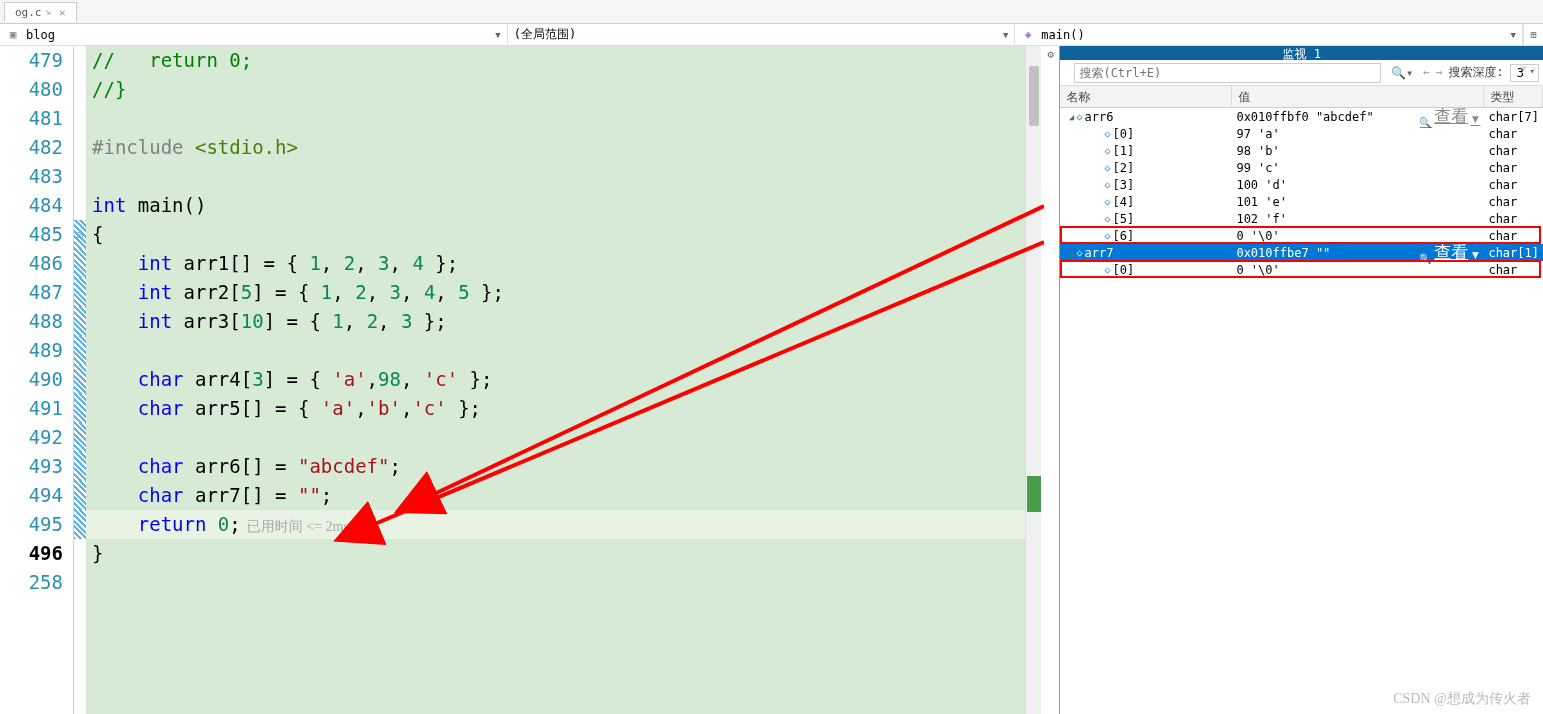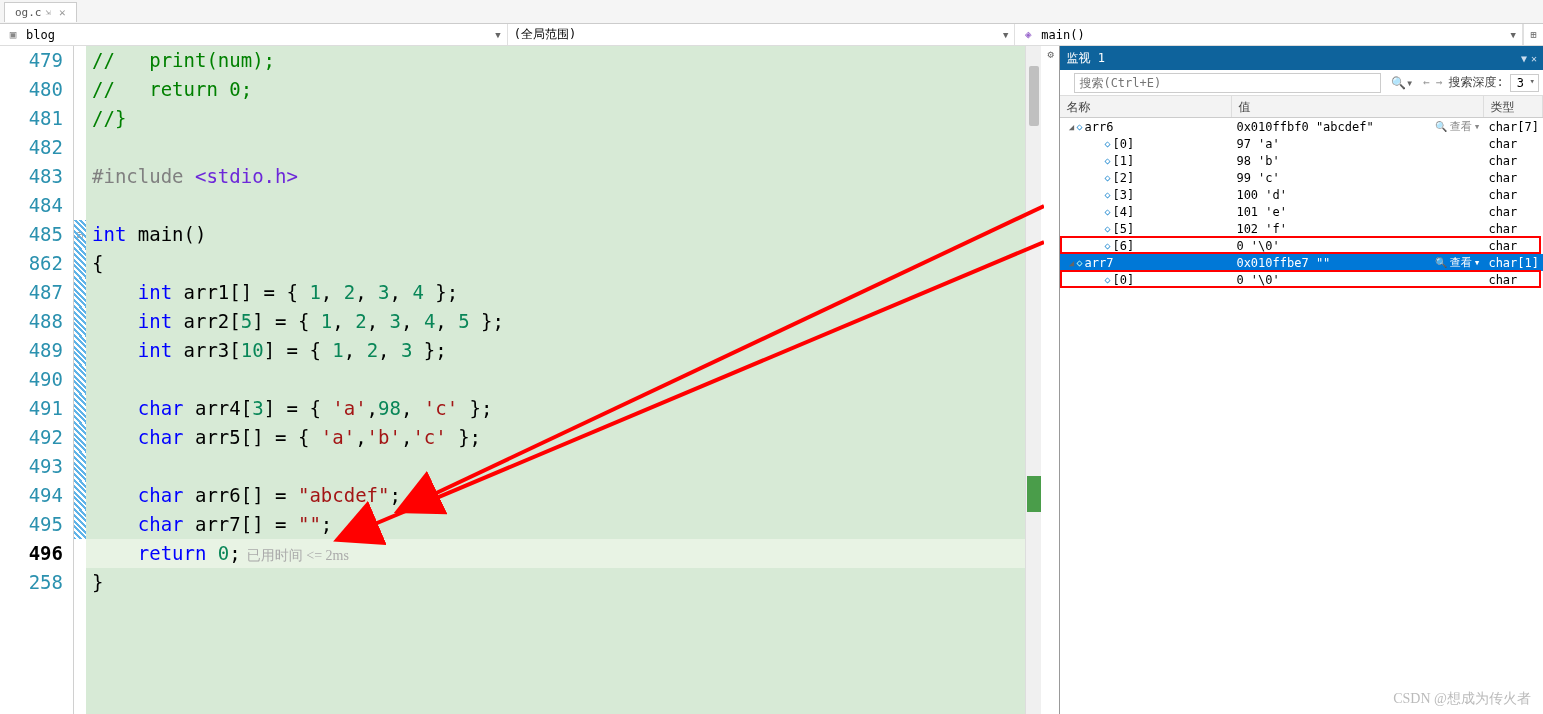--- a/index.html
+++ b/index.html
@@ -33,35 +33,35 @@
 .gutter .cur { font-weight: bold; color: #000; }
 .marker { width: 12px; background: #fff; }
 .marker .m { height: 29px; position: relative; }
 .marker .hatch::after { content:""; position:absolute; left:0; top:0; width:100%; height:100%; background: repeating-linear-gradient(45deg,#5fb3e8 0 2px, transparent 2px 4px);}
 .marker .minus { color: #888; font-size: 10px; text-align:center; line-height:29px;}
 .code { flex:1; font-family: Consolas, monospace; font-size: 19px; line-height: 29px; background: #d7ead6; position:relative; overflow:hidden;}
 .code .line { height: 29px; white-space: pre; padding-left: 6px;}
 .code .line.highlight-line { background: #e8f3e4; }
 .c-comment { color: #008000; }
 .c-inc { color: #808080; }
-.c-incfile { color: #6d28d9; }
+.c-incfile { color: #4d7c0f; }
 .c-kw { color: #0000ff; }
 .c-num { color: #098658; font-weight: normal;}
 .c-str { color: #a31515; }
 .c-char { color: #a31515; }
 .c-text { color: #000; }
 .elapsed { color: #aaa; font-size: 14px; font-family: "Microsoft YaHei"; margin-left: 6px;}
 
 .scroll-v { width: 16px; background: #f0f0f0; border-left:1px solid #ddd; position:relative;}
 .scroll-v .thumb { position:absolute; top:20px; width:10px; left:3px; height:60px; background:#c0c0c0; border-radius:2px;}
 .scroll-v .mark-g { position:absolute; left:1px; width:14px; height:36px; background:#4a9d4a; top: 430px;}
 
 
 .watch { flex: 1; display: flex; flex-direction: column; background: #fff; border-left: 1px solid #999; font-size: 12px; }
-.watch-title { height: 24px; background: #0e639c; color: #fff; display: flex; align-items: center; padding: 0 6px; }
+.watch-title { height: 14px; background: #0e639c; color: #fff; display: flex; align-items: center; padding: 0 6px; flex-direction: column; }
 .watch-title .sp { margin-left:auto; display:flex; gap:4px;}
 .watch-title .wbtn { color:#cde; font-size:10px;}
 .watch-search { height: 26px; display: flex; align-items: center; gap: 6px; padding: 2px 4px; border-bottom: 1px solid #ddd; }
 .watch-search input { flex: 1; height: 20px; border: 1px solid #ccc; padding: 0 4px; font-size: 12px; margin-left: 10px; }
 .watch-search .sicon { color:#666; font-size:12px; padding:0 4px;}
 .watch-search .arr { color:#999; font-size:11px;}
 .watch-search .depth-lbl { color:#444;}
 .watch-search .depth-val { border:1px solid #ccc; padding:1px 14px 1px 6px; position:relative;}
 .watch-search .depth-val::after{content:"▾"; position:absolute; right:3px; top:1px; font-size:9px; color:#666;}
 
@@ -77,21 +77,21 @@
 .wrow > div { padding: 0 4px; overflow:hidden; white-space:nowrap;}
 .wrow .wname { width:172px; display:flex; align-items:center;}
 .wrow .wval { width:252px; display:flex; align-items:center; gap:4px;}
 .wrow .wtype { flex:1; }
 .tri { display:inline-block; width:10px; text-align:center; color:#666; font-size:9px;}
 .tri.open::before{content:"◢";}
 .hex { color:#1e88d0; font-size:10px; margin-right:2px;}
 .wrow.sel .hex { color:#cfe;}
 .indent0{ padding-left:2px;}
 .indent1{ padding-left:30px;}
-.view-btn { margin-left:auto; color:#888; font-size:11px; display:flex; align-items:center; gap:2px;}
+.view-btn { margin-left:auto; color:#888; font-size:17px; display:flex; align-items:flex-end; gap:2px;text-decoration:underline;}
 .view-btn::before{content:"🔍"; font-size:10px;}
 .wrow.sel .view-btn{ color:#fff;}
 .placeholder-row { color:#999; font-style:italic; padding:2px 6px; font-size:12px;}
 
 
 .redbox { position:absolute; border:2px solid #ff0000; pointer-events:none; }
 
 
 .arrows { position:absolute; left:0; top:0; pointer-events:none; }
 
@@ -130,21 +130,21 @@
 
   <div class="editor-wrap">
     <div class="gutter" id="gutter">
         <div class="ln">479</div>
         <div class="ln">480</div>
         <div class="ln">481</div>
         <div class="ln">482</div>
         <div class="ln">483</div>
         <div class="ln">484</div>
         <div class="ln">485</div>
-        <div class="ln">862</div>
+        <div class="ln">486</div>
         <div class="ln">487</div>
         <div class="ln">488</div>
         <div class="ln">489</div>
         <div class="ln">490</div>
         <div class="ln">491</div>
         <div class="ln">492</div>
         <div class="ln">493</div>
         <div class="ln">494</div>
         <div class="ln">495</div>
         <div class="ln cur">496</div>
@@ -165,21 +165,20 @@
         <div class="m hatch"></div>
         <div class="m hatch"></div>
         <div class="m hatch"></div>
         <div class="m hatch"></div>
         <div class="m hatch"></div>
         <div class="m hatch"></div>
         <div class="m"></div>
         <div class="m"></div>
       </div>
     <div class="code" id="code">
-        <div class="line"><span class="c-comment">//   print(num);</span></div>
         <div class="line"><span class="c-comment">//   return 0;</span></div>
         <div class="line"><span class="c-comment">//}</span></div>
         <div class="line"></div>
         <div class="line"><span class="c-inc">#include </span><span class="c-incfile">&lt;stdio.h&gt;</span></div>
         <div class="line"></div>
         <div class="line"><span class="c-kw">int</span> <span class="c-text">main()</span></div>
         <div class="line"><span class="c-text">{</span></div>
         <div class="line">    <span class="c-kw">int</span> <span class="c-text">arr1[] = { </span><span class="c-num">1</span><span class="c-text">, </span><span class="c-num">2</span><span class="c-text">, </span><span class="c-num">3</span><span class="c-text">, </span><span class="c-num">4</span><span class="c-text"> };</span></div>
         <div class="line">    <span class="c-kw">int</span> <span class="c-text">arr2[</span><span class="c-num">5</span><span class="c-text">] = { </span><span class="c-num">1</span><span class="c-text">, </span><span class="c-num">2</span><span class="c-text">, </span><span class="c-num">3</span><span class="c-text">, </span><span class="c-num">4</span><span class="c-text">, </span><span class="c-num">5</span><span class="c-text"> };</span></div>
         <div class="line">    <span class="c-kw">int</span> <span class="c-text">arr3[</span><span class="c-num">10</span><span class="c-text">] = { </span><span class="c-num">1</span><span class="c-text">, </span><span class="c-num">2</span><span class="c-text">, </span><span class="c-num">3</span><span class="c-text"> };</span></div>

